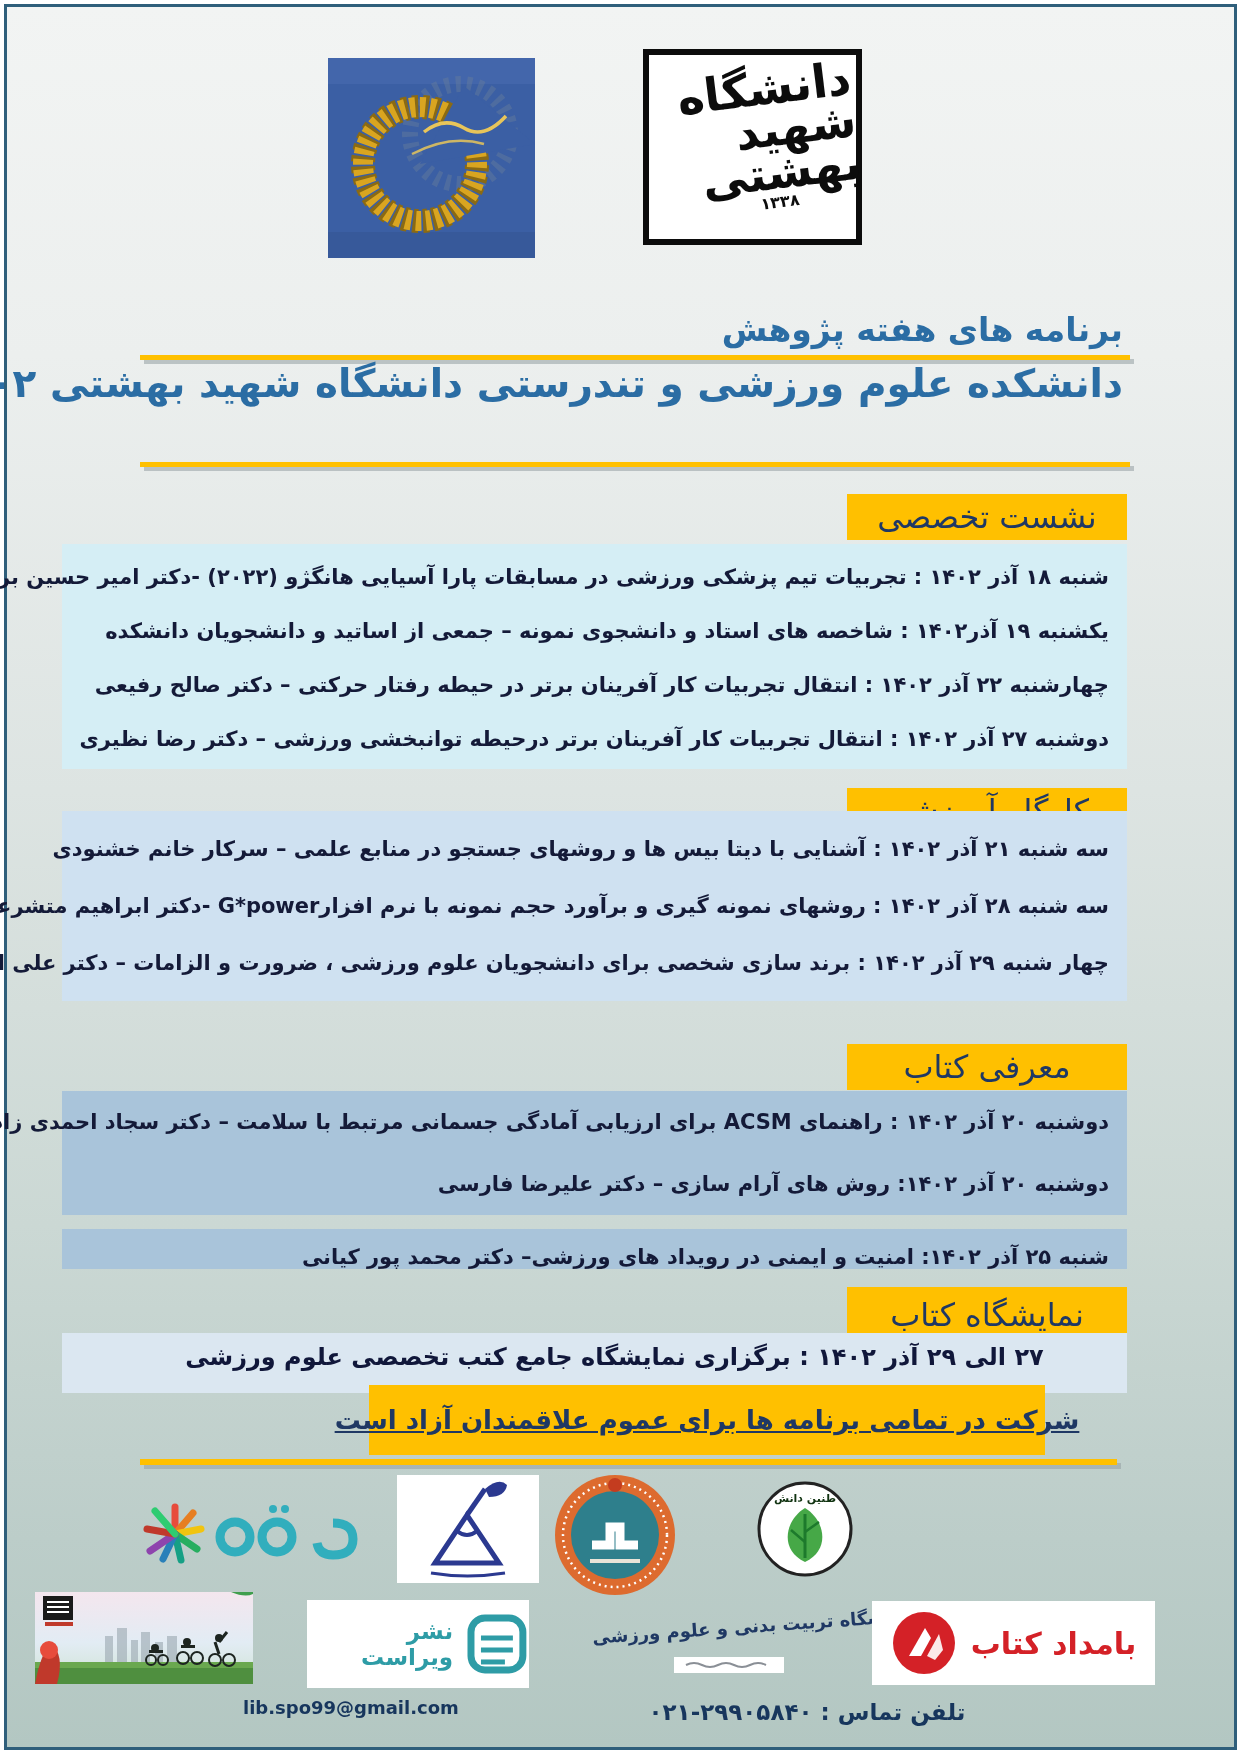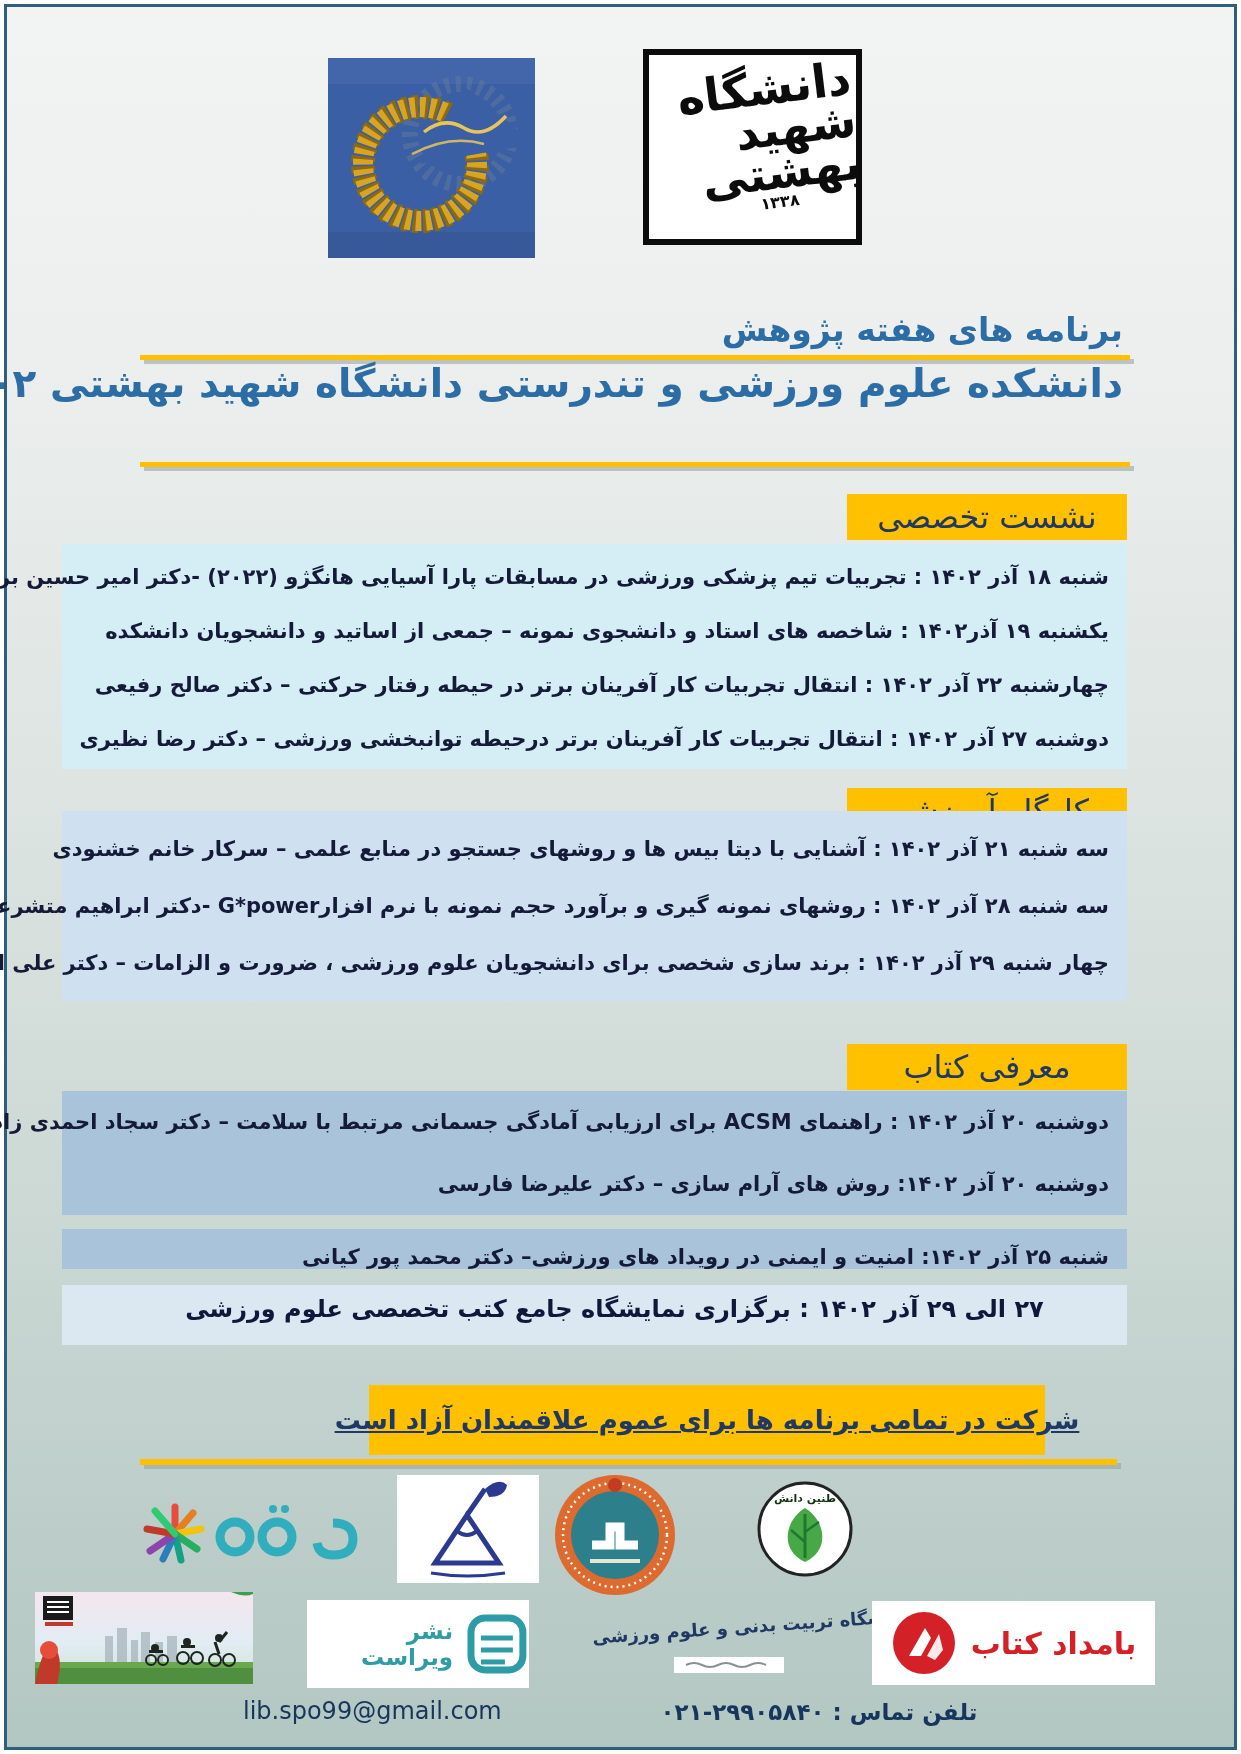--- a/index.html
+++ b/index.html
@@ -30,36 +30,36 @@
   .item{direction:rtl;text-align:right;padding:0 18px;white-space:nowrap;overflow:visible;
         font-weight:bold;font-size:21px;color:#141a38;}
   .box-meetings{top:537px;height:225px;background:#d5eef5;padding-top:6px;}
   .box-meetings .item{line-height:54px;}
   .box-workshops{top:804px;height:190px;background:#cfe1f1;padding-top:10px;}
   .box-workshops .item{line-height:57px;}
   .box-books-a{top:1084px;height:124px;background:#a9c4da;}
   .box-books-a .item{line-height:62px;}
   .box-books-b{top:1222px;height:40px;background:#a9c4da;}
   .box-books-b .item{line-height:56px;}
-  .box-fair{top:1278px;height:60px;background:#dbe7f1;padding-left:40px;}
+  .box-fair{top:1326px;height:60px;background:#dbe7f1;padding-left:40px;}
   .box-fair .item{line-height:48px;text-align:center;font-size:24px;color:#10173a;}
   
   .announce{left:362px;top:1378px;width:676px;height:70px;background:#FFC000;
             display:flex;align-items:center;justify-content:center;
             font-weight:bold;font-size:26px;color:#1F3864;direction:rtl;white-space:nowrap;text-decoration:underline;}
   
   .pbox{background:#ffffff;}
   .plabel{font-weight:bold;}
   .virast-label{color:#2E9CA6;font-size:23px;text-align:right;}
   .bamdad-label{color:#D42127;font-size:30px;}
   .inst-label{color:#1F3864;font-size:18px;font-weight:bold;direction:rtl;white-space:nowrap;
               transform:rotate(-4deg);}
   
-  .email{left:236px;top:1690px;width:360px;font-size:24px;color:#17365d;font-weight:400;}
-  .phone{left:592px;top:1692px;width:440px;text-align:center;direction:rtl;
+  .email{left:236px;top:1690px;width:360px;font-size:18px;color:#17365d;font-weight:700;}
+  .phone{left:580px;top:1692px;width:440px;text-align:center;direction:rtl;
          font-size:23px;font-weight:bold;color:#17365d;}
   .phone .num{direction:ltr;unicode-bidi:embed;}
 </style>
 </head>
 <body>
 
 <div class="stage">
   <div class="poster">
 
     <div class="abs logo-rw">

